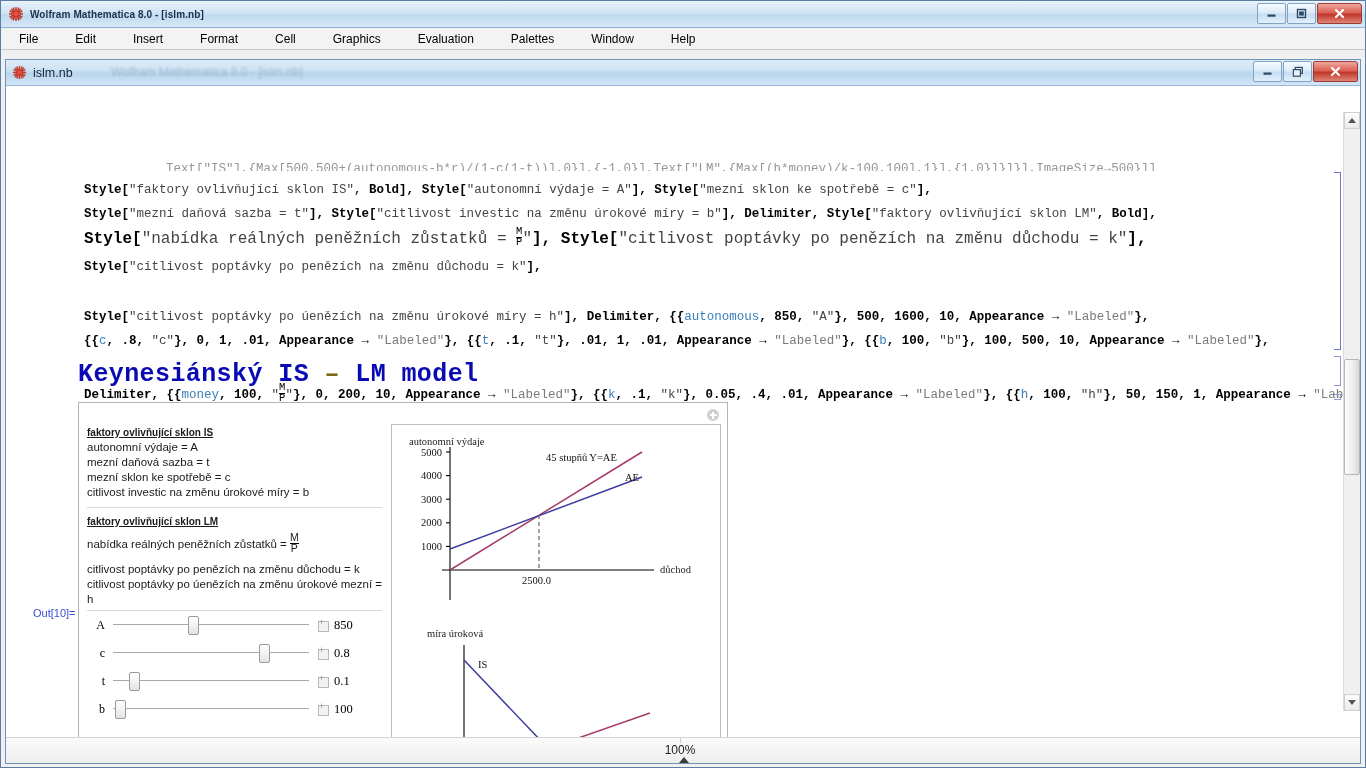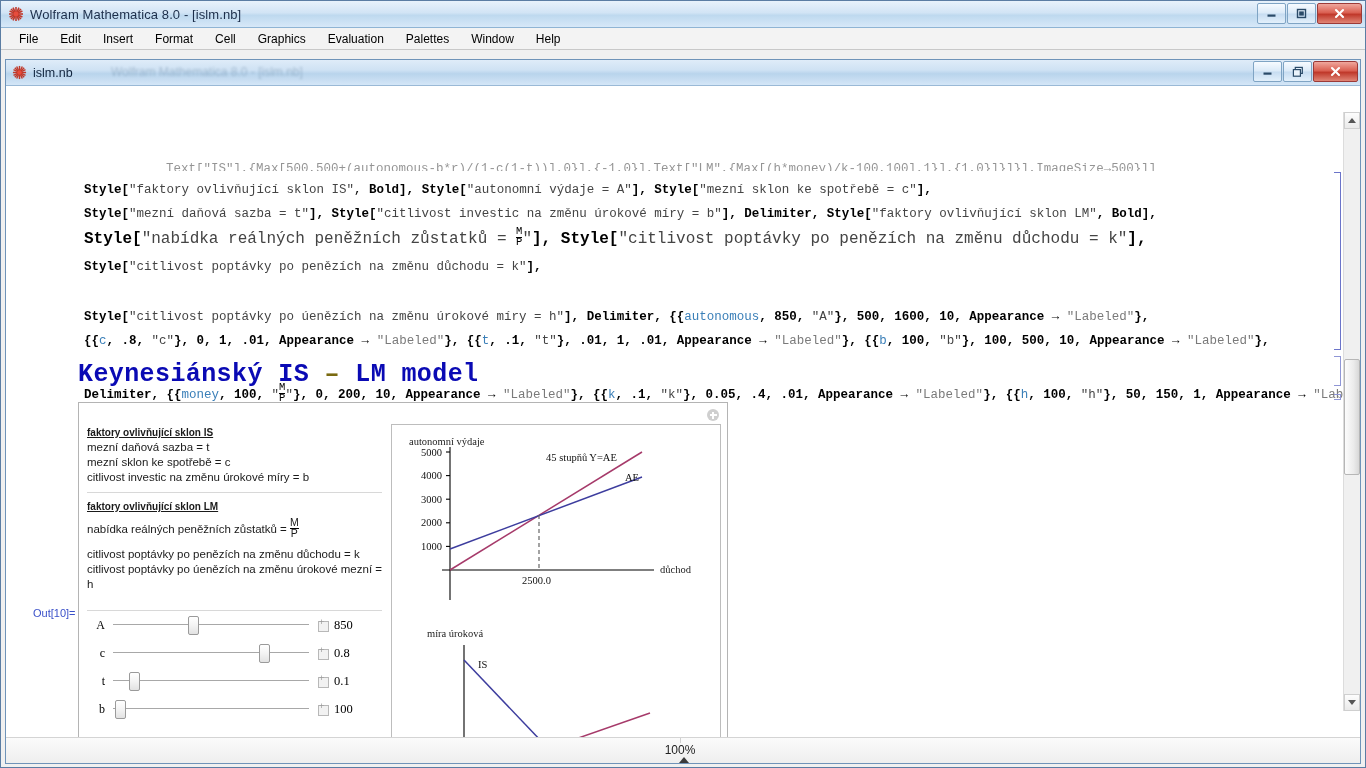--- a/index.html
+++ b/index.html
@@ -29,22 +29,23 @@
     background: linear-gradient(180deg,#e8f2fb 0%,#d2e4f5 45%,#bed9ef 55%,#d7e8f8 100%);
     border-bottom: 1px solid #8fb4d4;
     display: flex; align-items: center;
     padding-left: 7px;
   }
   .title-icon {
     width: 16px; height: 16px; margin-right: 6px;
     position: relative;
   }
   .title-text {
-    font-size: 13px; color: #1c2e4a; letter-spacing: .1px;
+    font-size: 10px; color: #1c2e4a; letter-spacing: .1px;
     font-family: "Liberation Sans", sans-serif;
+    font-weight: bold;
   }
   .win-btns { position: absolute; right: 3px; top: 2px; display: flex; gap: 1px; }
   .win-btn {
     width: 29px; height: 21px;
     border: 1px solid #7fa4c4;
     background: linear-gradient(180deg,#f7fbff 0%,#dbeaf8 48%,#c6dcf1 52%,#e3f0fb 100%);
     border-radius: 2px;
     display: flex; align-items: center; justify-content: center;
     font-size: 11px; color: #24405e;
   }
@@ -54,21 +55,21 @@
     background: linear-gradient(180deg,#f0a79d 0%,#da6153 45%,#c0392b 55%,#e08576 100%);
     color: #fff; font-weight: bold;
     border-top-right-radius: 3px;
   }
   .menubar {
     height: 22px;
     background: #f3f3f3;
     border-bottom: 1px solid #c8c8c8;
     display: flex; align-items: center;
     padding-left: 9px;
-    gap: 4px;
+    gap: 19px;
   }
   .menu-item {
     font-size: 12px; color: #000; padding: 2px 9px; white-space: nowrap;
   }
 
   
   .nb-window {
     position: absolute;
     left: 4px; top: 58px; right: 4px; bottom: 3px;
     border: 1px solid #6f93b8;
@@ -407,20 +408,21 @@
 
           <div class="out-label">Out[10]=</div>
 
           <div class="manip">
             <div class="manip-plus"></div>
 
             <div class="ctrl-area">
 
               <div class="legend-box">
                 <div class="hdr">faktory ovlivňující sklon IS</div>
+                <div>autonomní výdaje = A</div>
                 <div>mezní daňová sazba = t</div>
                 <div>mezní sklon ke spotřebě = c</div>
                 <div>citlivost investic na změnu úrokové míry = b</div>
 
                 <div class="legend-sep"></div>
 
                 <div class="hdr">faktory ovlivňující sklon LM</div>
                 <div style="height:5px"></div>
                 <div>
                   <span>nabídka reálných peněžních zůstatků = </span><span class="frac"><span class="num">M</span><span class="den">P</span></span>

